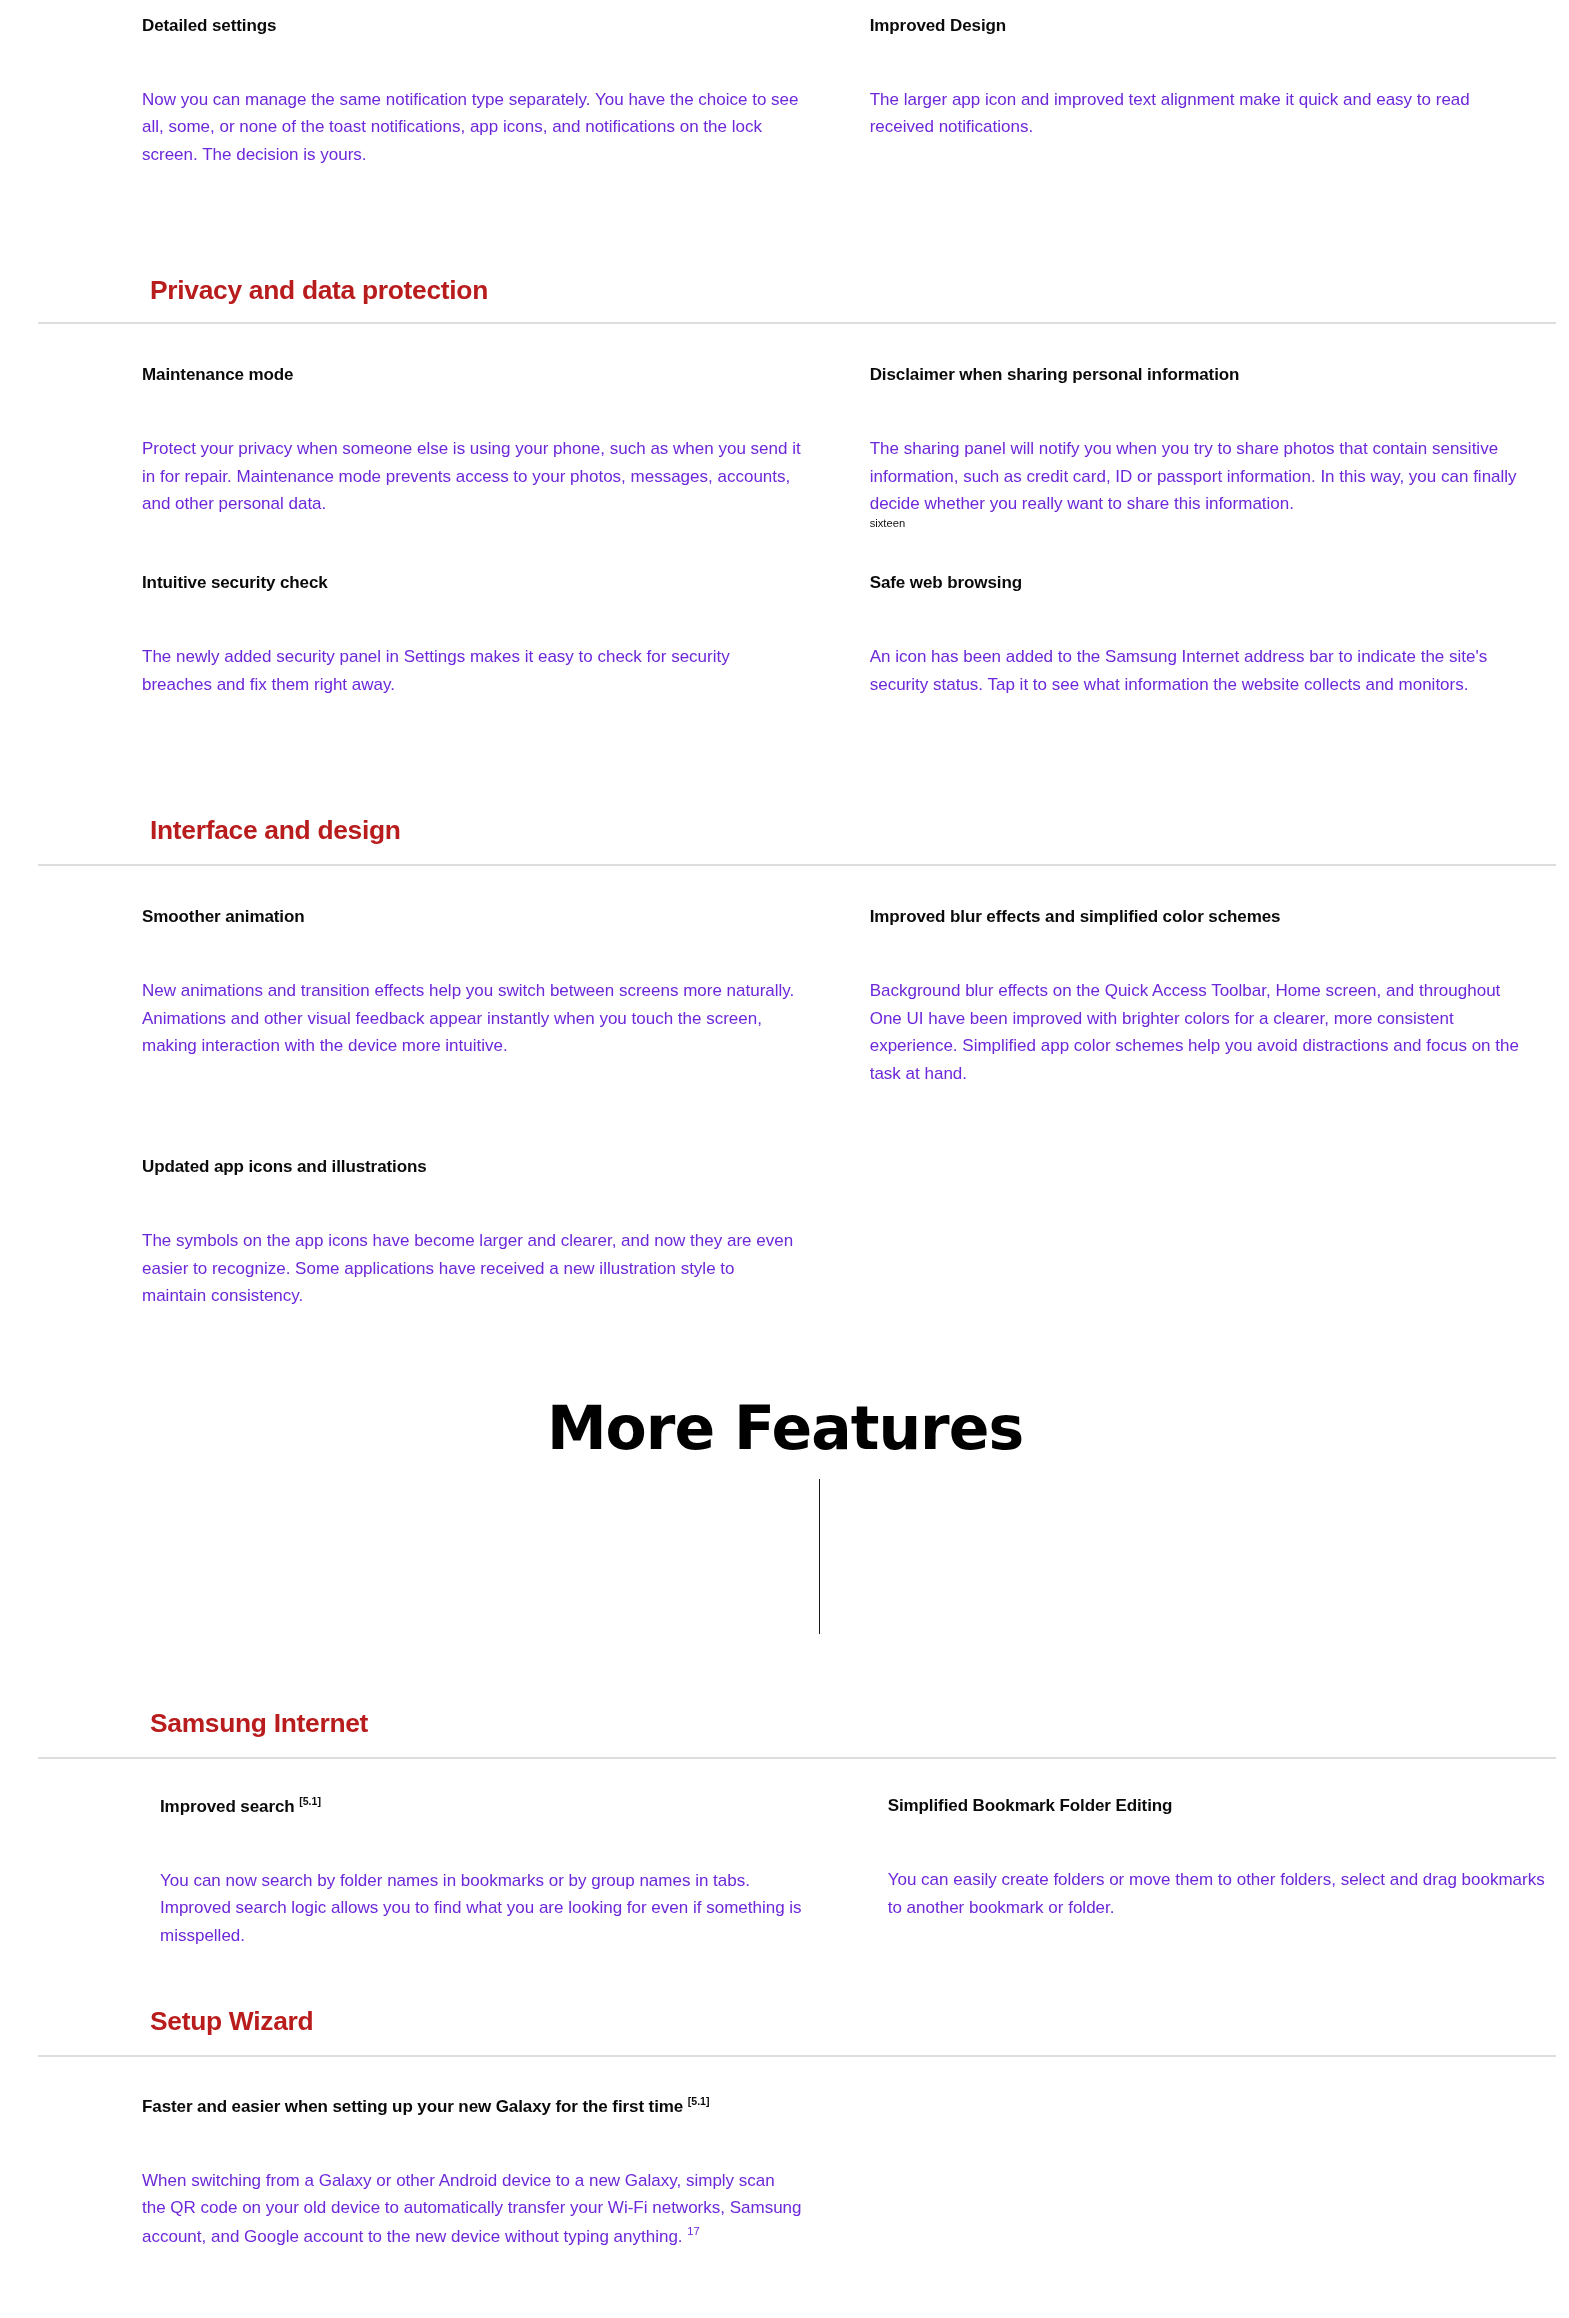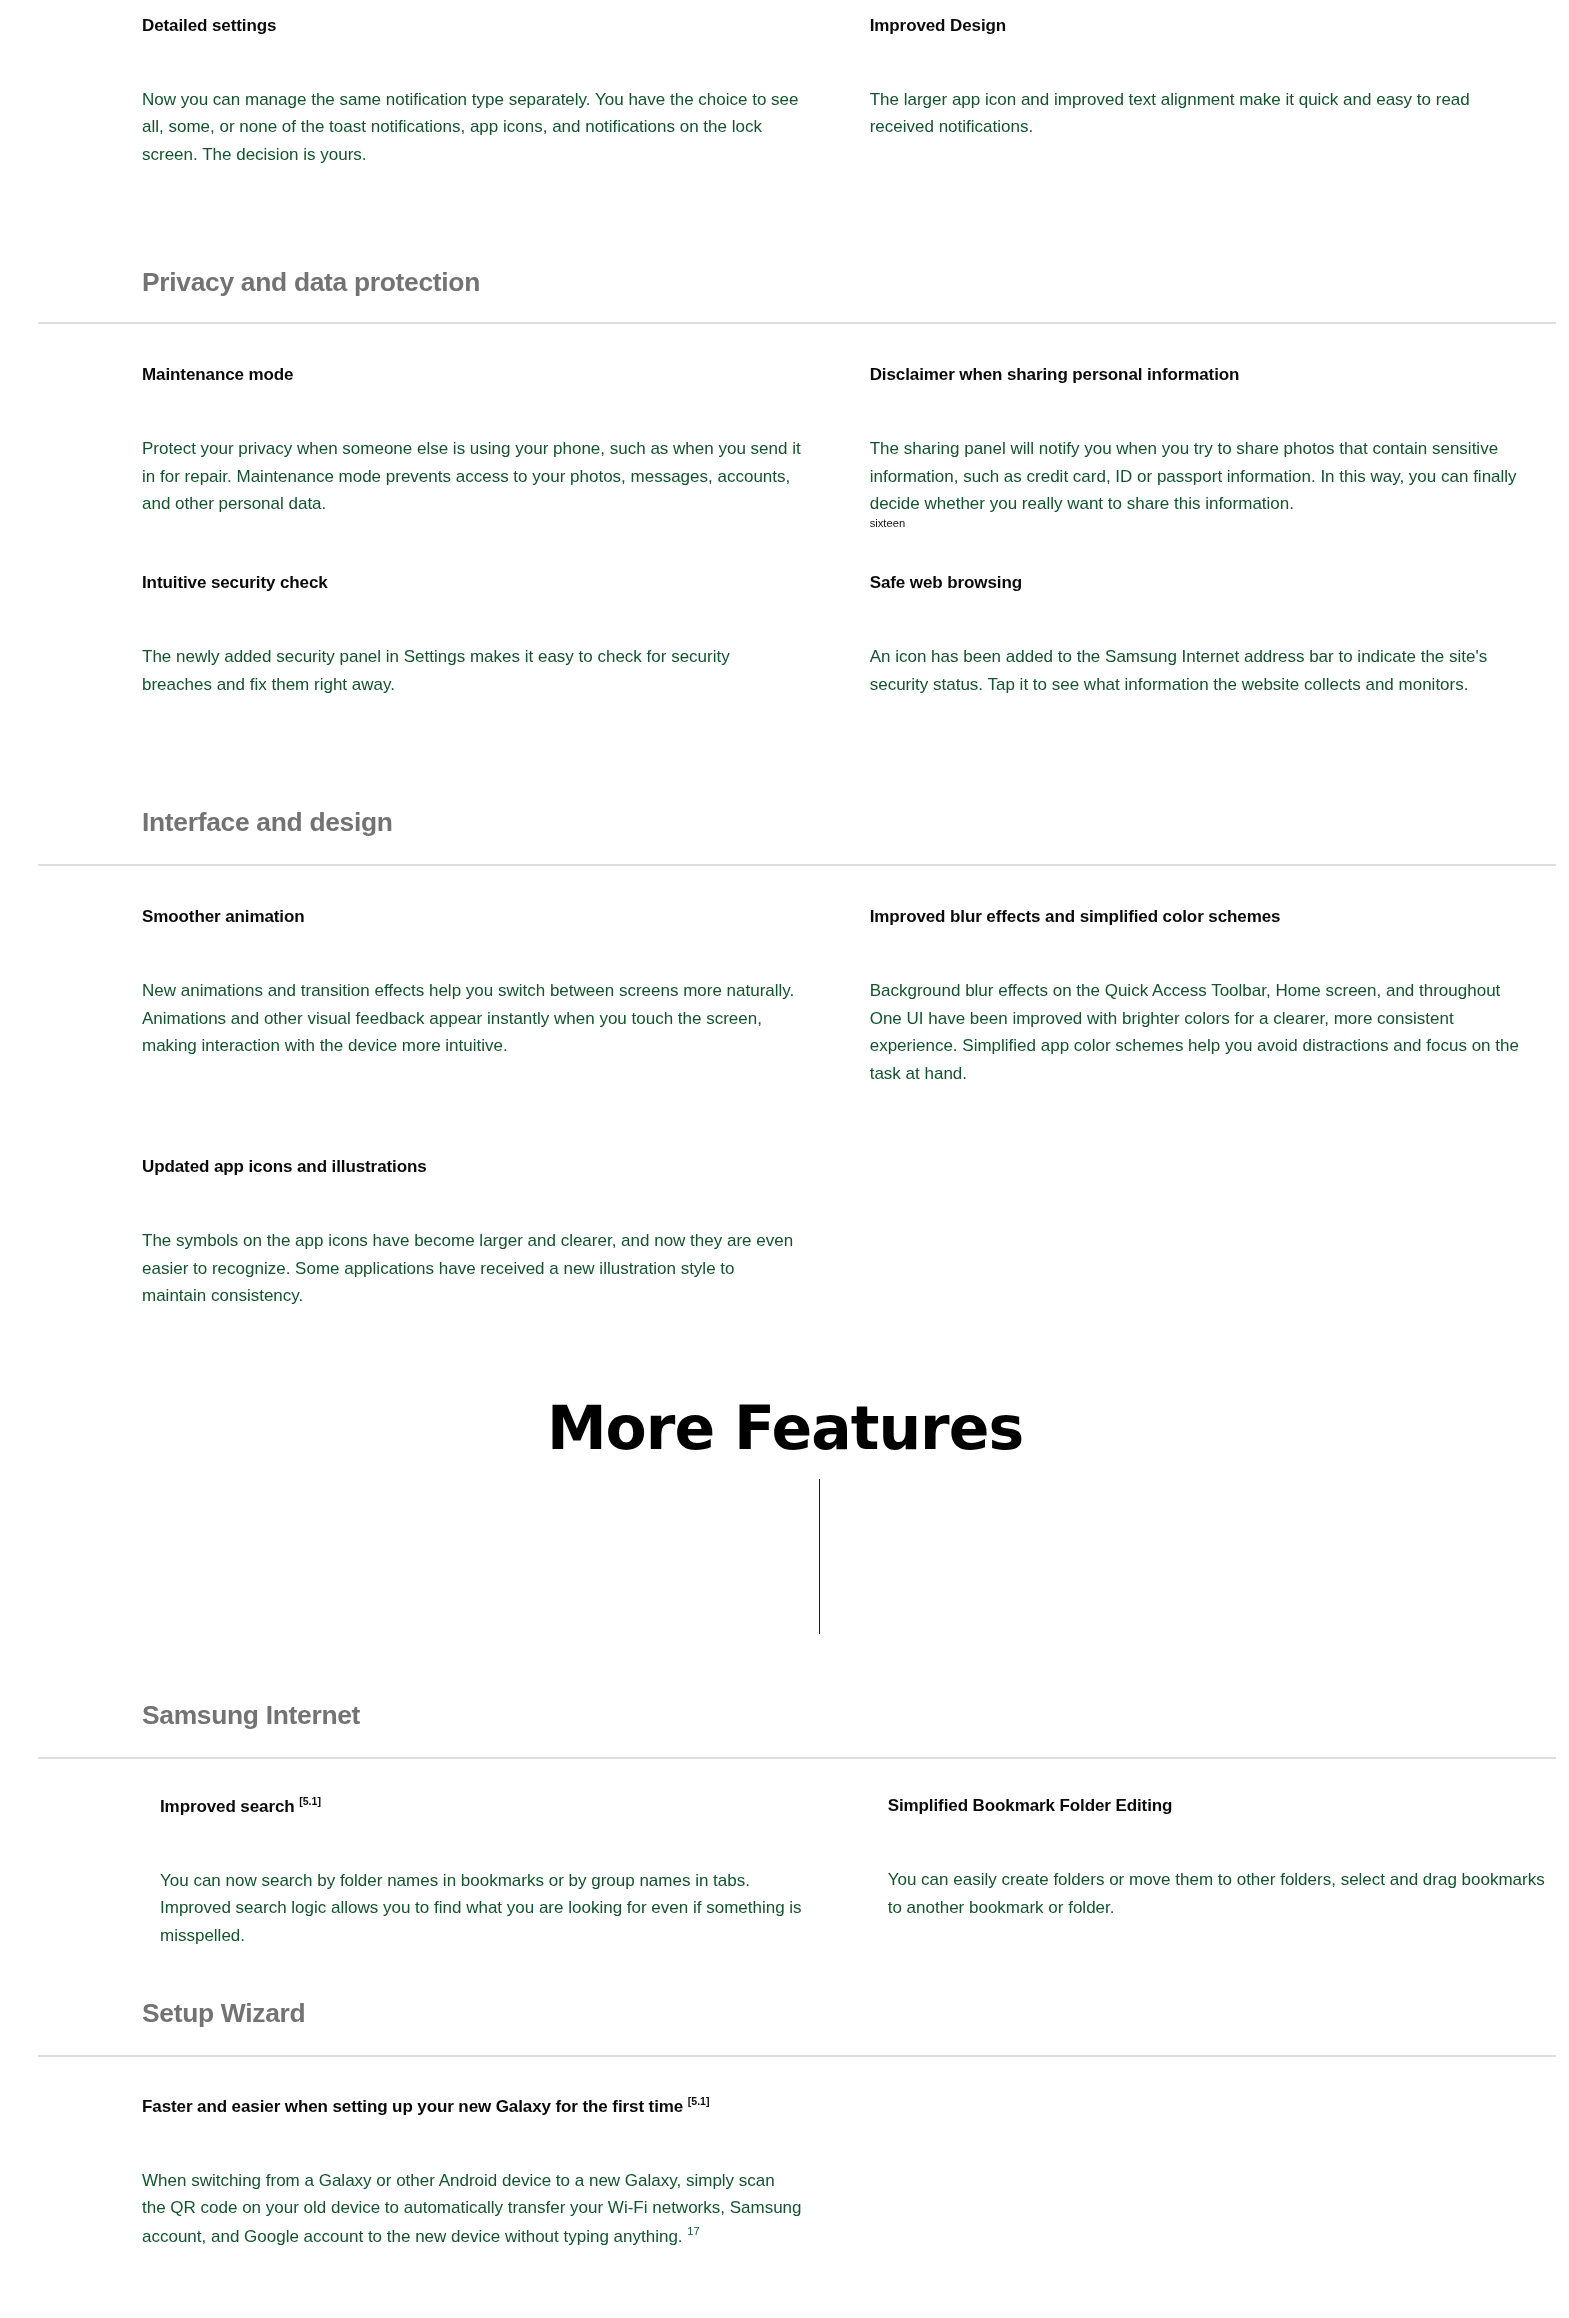--- a/index.html
+++ b/index.html
@@ -42,21 +42,21 @@
     letter-spacing: -0.1px;
     line-height: 1.25;
     margin: 0;
     color: #0a0a0a;
   }
   .feature-body {
     font-size: 17px;
     font-weight: 400;
     line-height: 1.62;
     margin: 0;
-    color: #14532d;
+    color: #6d28d9;
     max-width: 661px;
   }
   .sup {
     font-size: 10.6px;
     vertical-align: super;
     font-weight: 700;
     letter-spacing: 0;
   }
   .sup-light {
     font-size: 11.2px;
@@ -70,22 +70,22 @@
     color: #111;
     display: block;
     margin-top: -1.3px;
   }
 
   .section-heading {
     font-size: 26.4px;
     font-weight: 700;
     letter-spacing: -0.3px;
     line-height: 1.1;
-    margin: 0;
-    color: #737373;
+    margin: 8px;
+    color: #b91c1c;
     text-align: center;
   }
 
   .rule {
     height: 2px;
     background: #dddddd;
     width: 1518px;
     margin-left: 38px;
   }
 

